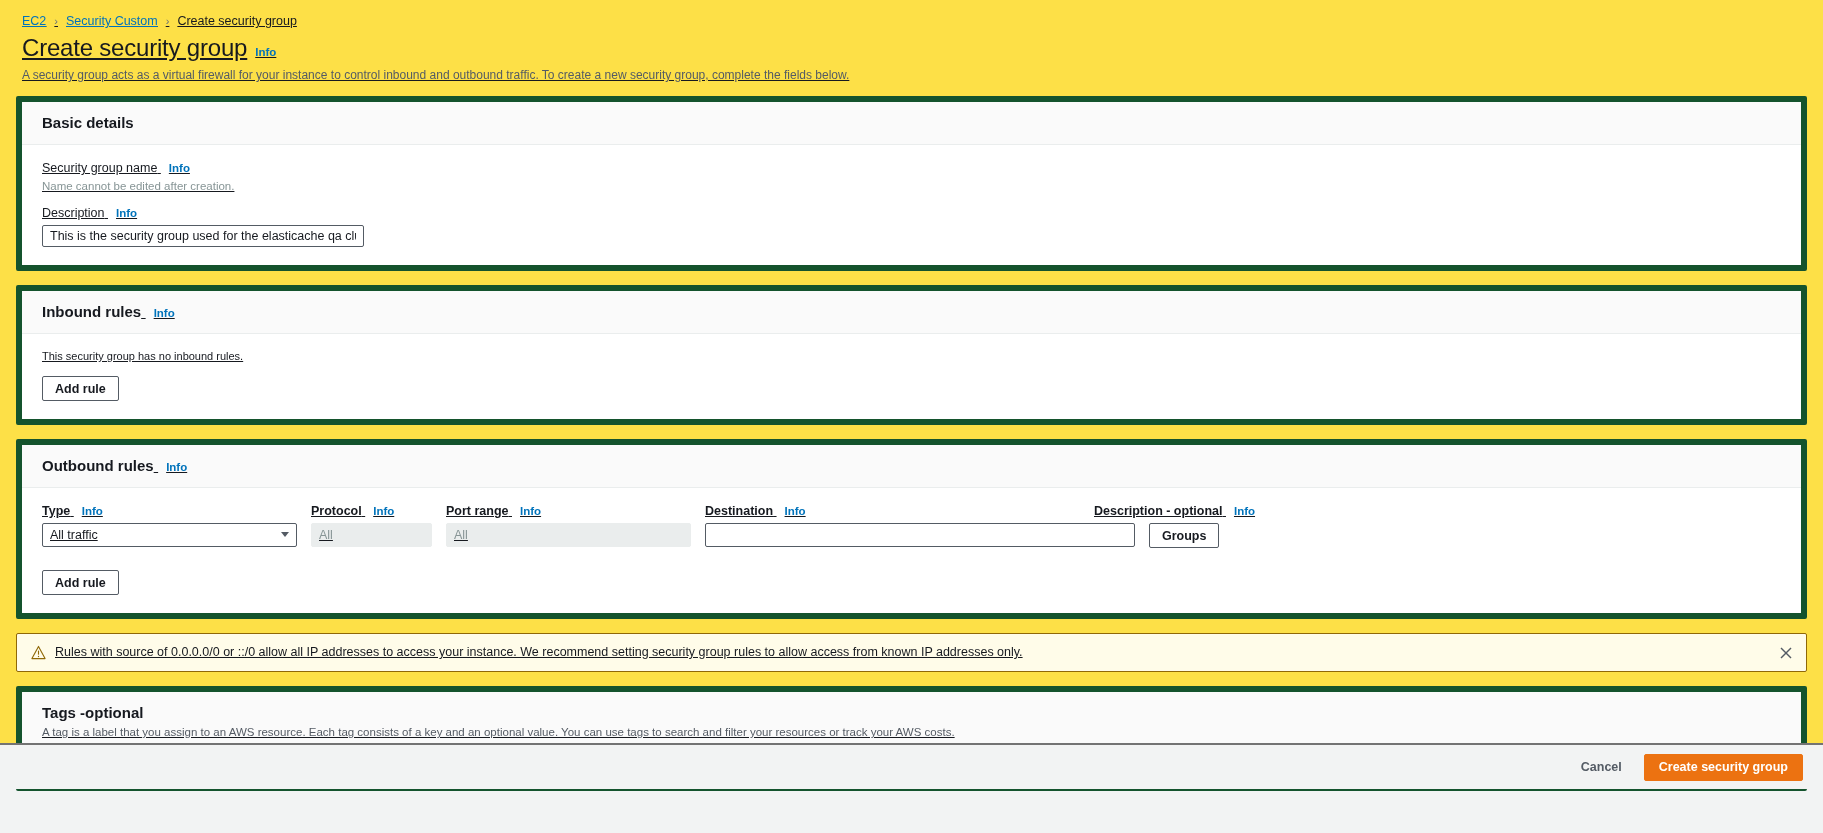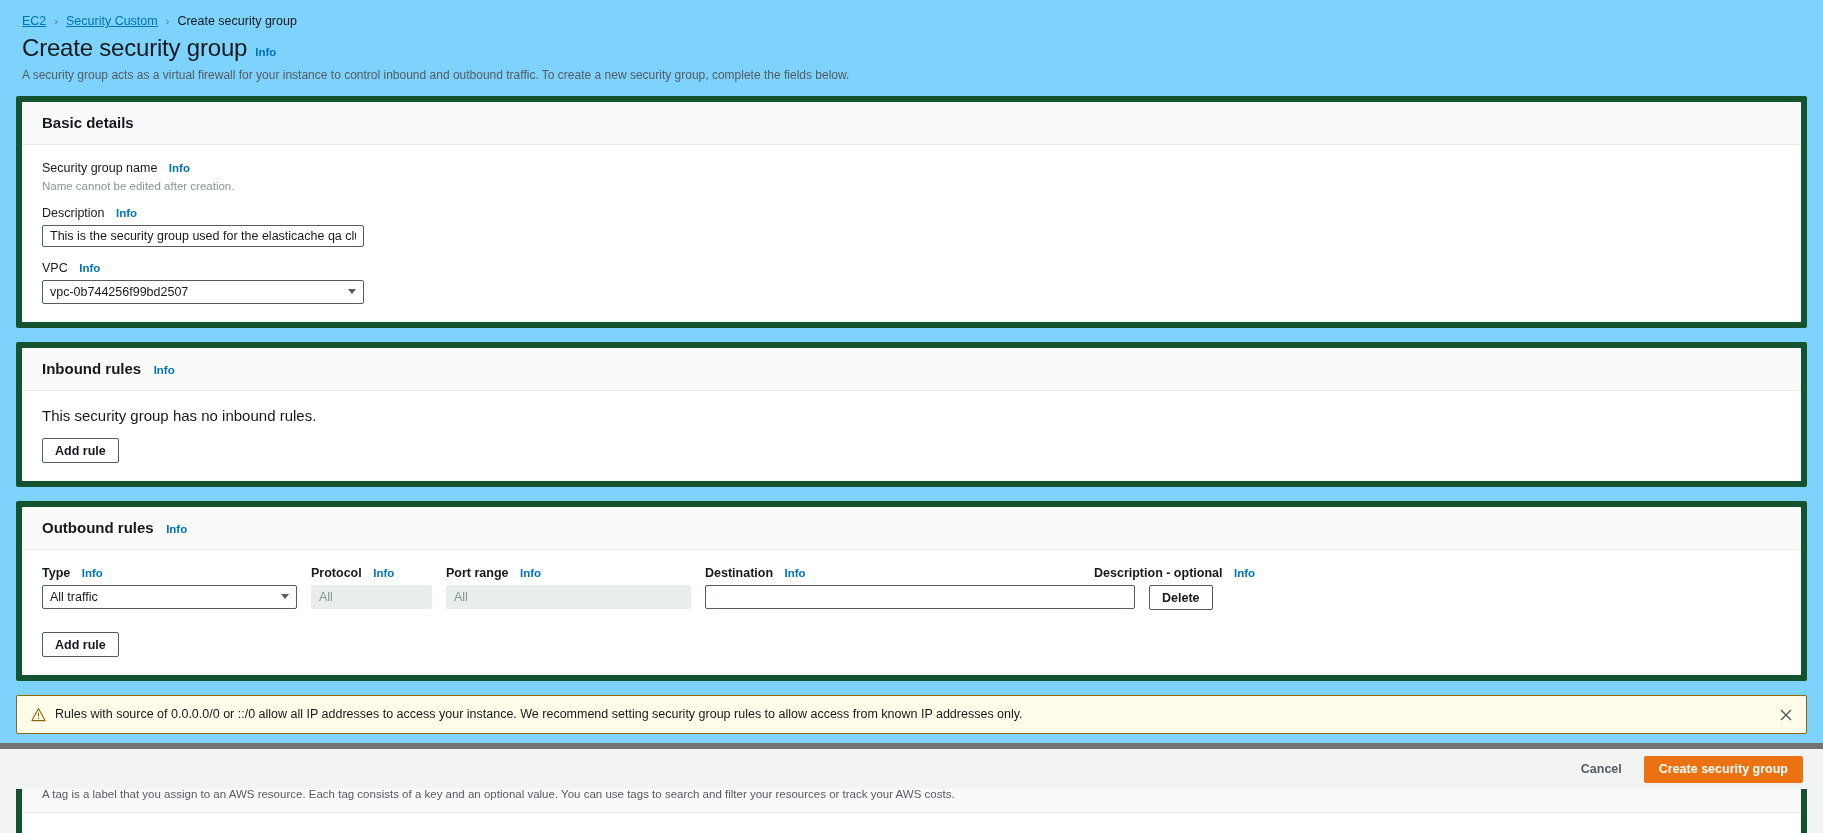--- a/index.html
+++ b/index.html
@@ -4,21 +4,21 @@
 <style>
   * { box-sizing: border-box; }
   html, body {
     margin: 0; padding: 0;
     width: 1823px; height: 833px;
     background: #f2f3f3;
     font-family: "Liberation Sans", sans-serif;
     color: #16191f;
     overflow: hidden;
   }
-  .page { width: 1823px; height: 789px; position: relative; background: #7dd3fc; }
+  .page { width: 1823px; height: 789px; position: relative; background: #fde047; text-decoration: underline; }
 
   
   .breadcrumb {
     display: flex; align-items: center;
     padding: 12px 0 0 22px;
     font-size: 12.5px;
     height: 30px;
   }
   .bc-link { color: #0073bb; text-decoration: underline; cursor: pointer; }
   .bc-sep { color: #687078; margin: 0 8px; font-size: 11px; }
@@ -94,21 +94,21 @@
   }
   .btn-primary {
     background: #ec7211; border: 1px solid #ec7211; color: #ffffff;
     height: 27px; padding: 0 14px;
   }
   .btn-link {
     background: transparent; border: none; color: #545b64;
     font-size: 12.5px; font-weight: bold; cursor: pointer; padding: 0 12px;
     font-family: "Liberation Sans", sans-serif;
   }
-  .empty-text { font-size: 15px; color: #16191f; margin-bottom: 14px; }
+  .empty-text { font-size: 11px; color: #16191f; margin-bottom: 14px; }
 
   
   .rules-head, .rules-row {
     display: flex; align-items: flex-start;
   }
   .col-type   { width: 255px; margin-right: 14px; }
   .col-proto  { width: 121px; margin-right: 14px; }
   .col-port   { width: 245px; margin-right: 14px; }
   .col-dest   { width: 375px; margin-right: 14px; display: flex; flex-direction: column; }
   .col-desc   { width: 430px; margin-right: 14px; }
@@ -168,21 +168,21 @@
   .alert-close {
     position: absolute; right: 13px; top: 50%; transform: translateY(-50%);
     width: 14px; height: 14px; cursor: pointer;
   }
 
   
   .footer {
     position: absolute; left: 0; right: 0; bottom: 0;
     height: 46px;
     background: #f2f3f3;
-    border-top: 6px solid #737373;
+    border-top: 2px solid #737373;
     display: flex; align-items: center; justify-content: flex-end;
     padding-right: 20px; gap: 10px;
   }
   ::placeholder { color: #879596; opacity: 1; }
 </style>
 </head>
 <body>
 
 <div class="page">
 
@@ -217,30 +217,20 @@
       </div>
 
       <div class="field">
         <label class="field-label">
           <span>Description</span>
           <span class="info-link">Info</span>
         </label>
         <input class="text-input" type="text" value="This is the security group used for the elasticache qa cluster for cashing the daata" style="">
       </div>
 
-      <div class="field">
-        <label class="field-label">
-          <span>VPC</span>
-          <span class="info-link">Info</span>
-        </label>
-        <div class="select-wrap">
-          <div class="select-box">vpc-0b744256f99bd2507</div>
-          <span class="caret"></span>
-        </div>
-      </div>
 
     </div>
   </div>
 
   <div class="container">
     <div class="container-header">
       <span class="container-title">Inbound rules</span>
       <span class="info-link">Info</span>
     </div>
     <div class="container-body">
@@ -297,21 +287,21 @@
         <div class="col-port">
           <div class="input-disabled">All</div>
         </div>
 
 
         <div class="col-desc">
           <input class="desc-input" type="text" value="" style="">
         </div>
 
         <div class="col-del">
-          <button class="btn">Delete</button>
+          <button class="btn">Groups</button>
         </div>
       </div>
 
       <div style="margin-top:22px;">
         <button class="btn">Add rule</button>
       </div>
 
     </div>
   </div>
 

